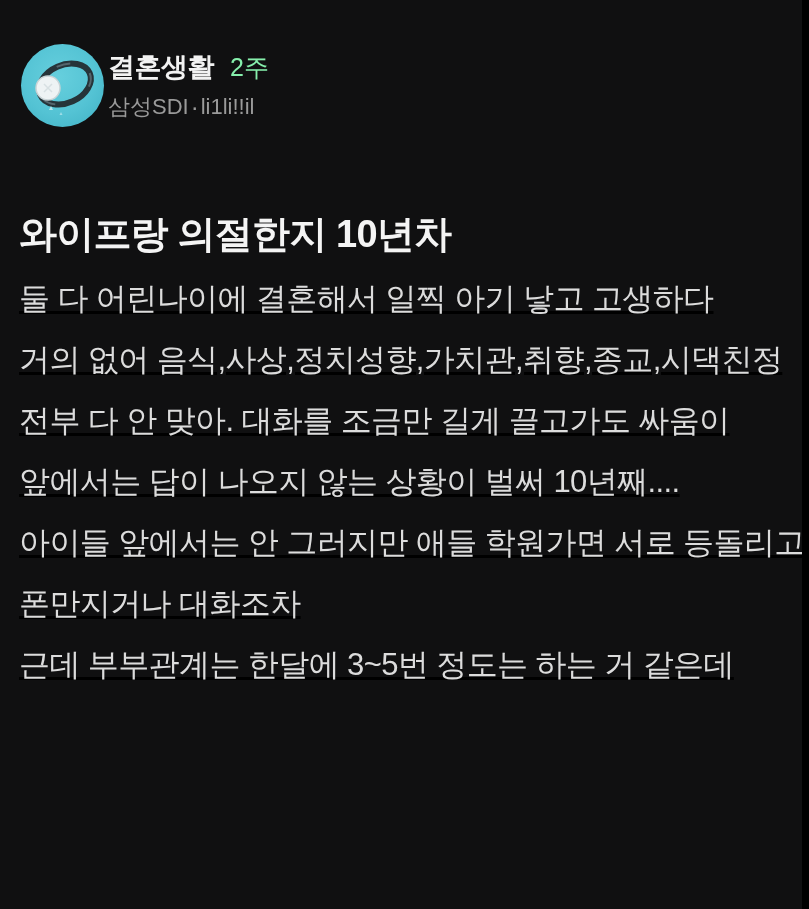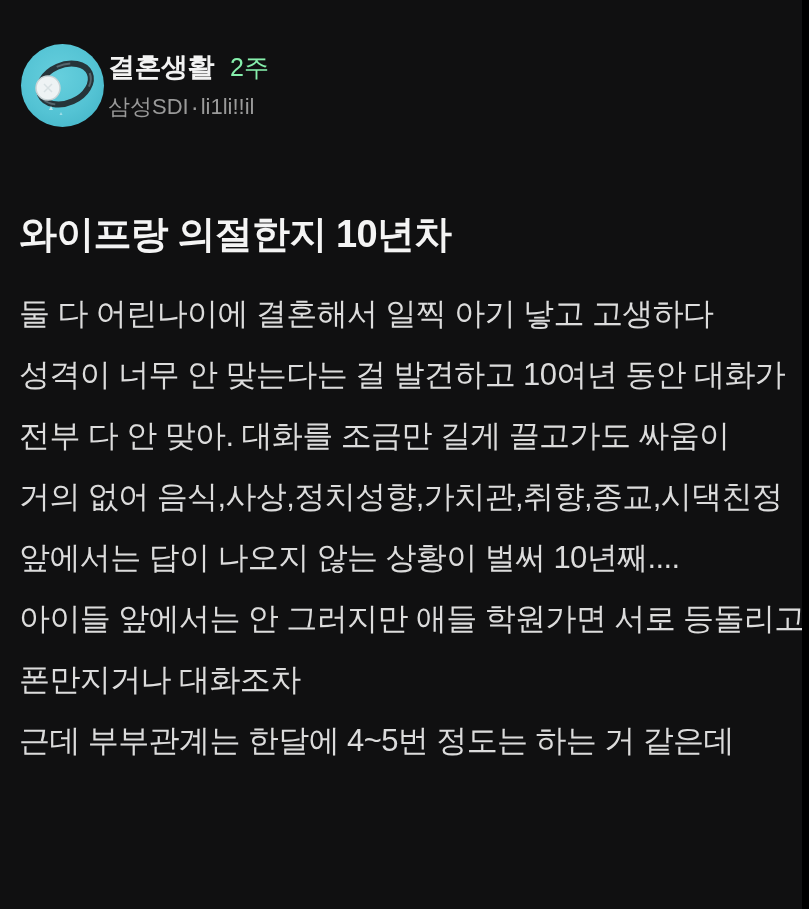--- a/index.html
+++ b/index.html
@@ -72,22 +72,23 @@
     margin: 0;
     font-size: 38px;
     font-weight: 700;
     color: #f4f4f4;
     letter-spacing: -0.8px;
     white-space: nowrap;
   }
   .post-body {
     position: absolute;
     left: 19px;
-    top: 283px;
+    top: 268px;
     width: 780px;
+    text-decoration: underline;
   }
   .post-body p {
     margin: 0;
     font-size: 31px;
     line-height: 61px;
     color: #dcdcdc;
     letter-spacing: -0.6px;
     white-space: nowrap;
   }
 </style>
@@ -121,22 +122,21 @@
   <div class="meta-row">
     <span>삼성SDI</span>
     <span class="dot-sep">·</span>
     <span>li1li!!il</span>
   </div>
 
   <h1 class="post-title">와이프랑 의절한지 10년차</h1>
 
   <div class="post-body">
     <p>둘 다 어린나이에 결혼해서 일찍 아기 낳고 고생하다</p>
-    <p>성격이 너무 안 맞는다는 걸 발견하고 10여년 동안 대화가</p>
+    <p>거의 없어 음식,사상,정치성향,가치관,취향,종교,시댁친정</p>
     <p>전부 다 안 맞아. 대화를 조금만 길게 끌고가도 싸움이</p>
-    <p>거의 없어 음식,사상,정치성향,가치관,취향,종교,시댁친정</p>
     <p>앞에서는 답이 나오지 않는 상황이 벌써 10년째....</p>
     <p>아이들 앞에서는 안 그러지만 애들 학원가면 서로 등돌리고</p>
     <p>폰만지거나 대화조차</p>
-    <p>근데 부부관계는 한달에 4~5번 정도는 하는 거 같은데</p>
+    <p>근데 부부관계는 한달에 3~5번 정도는 하는 거 같은데</p>
   </div>
 
 </div>
 
 </body></html>

